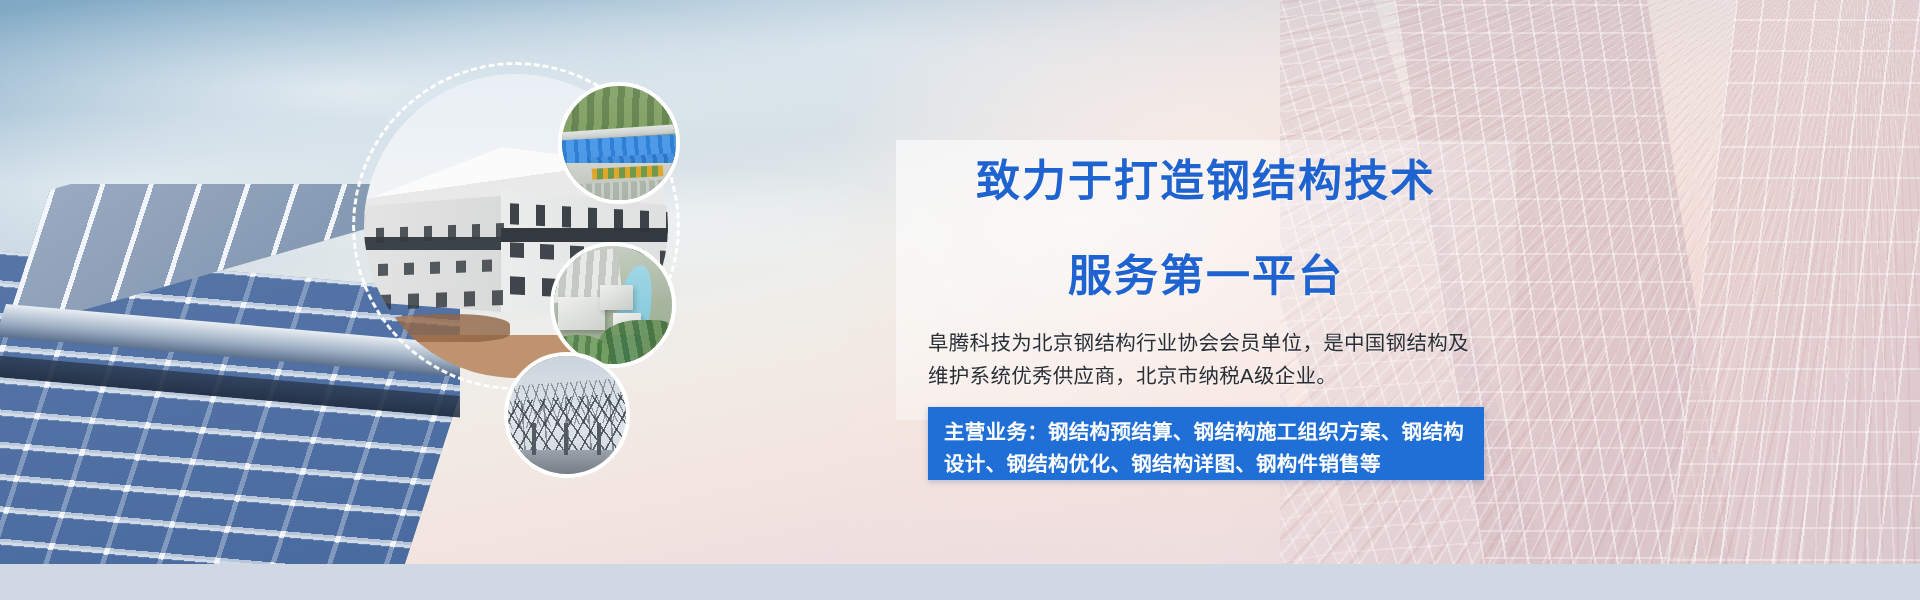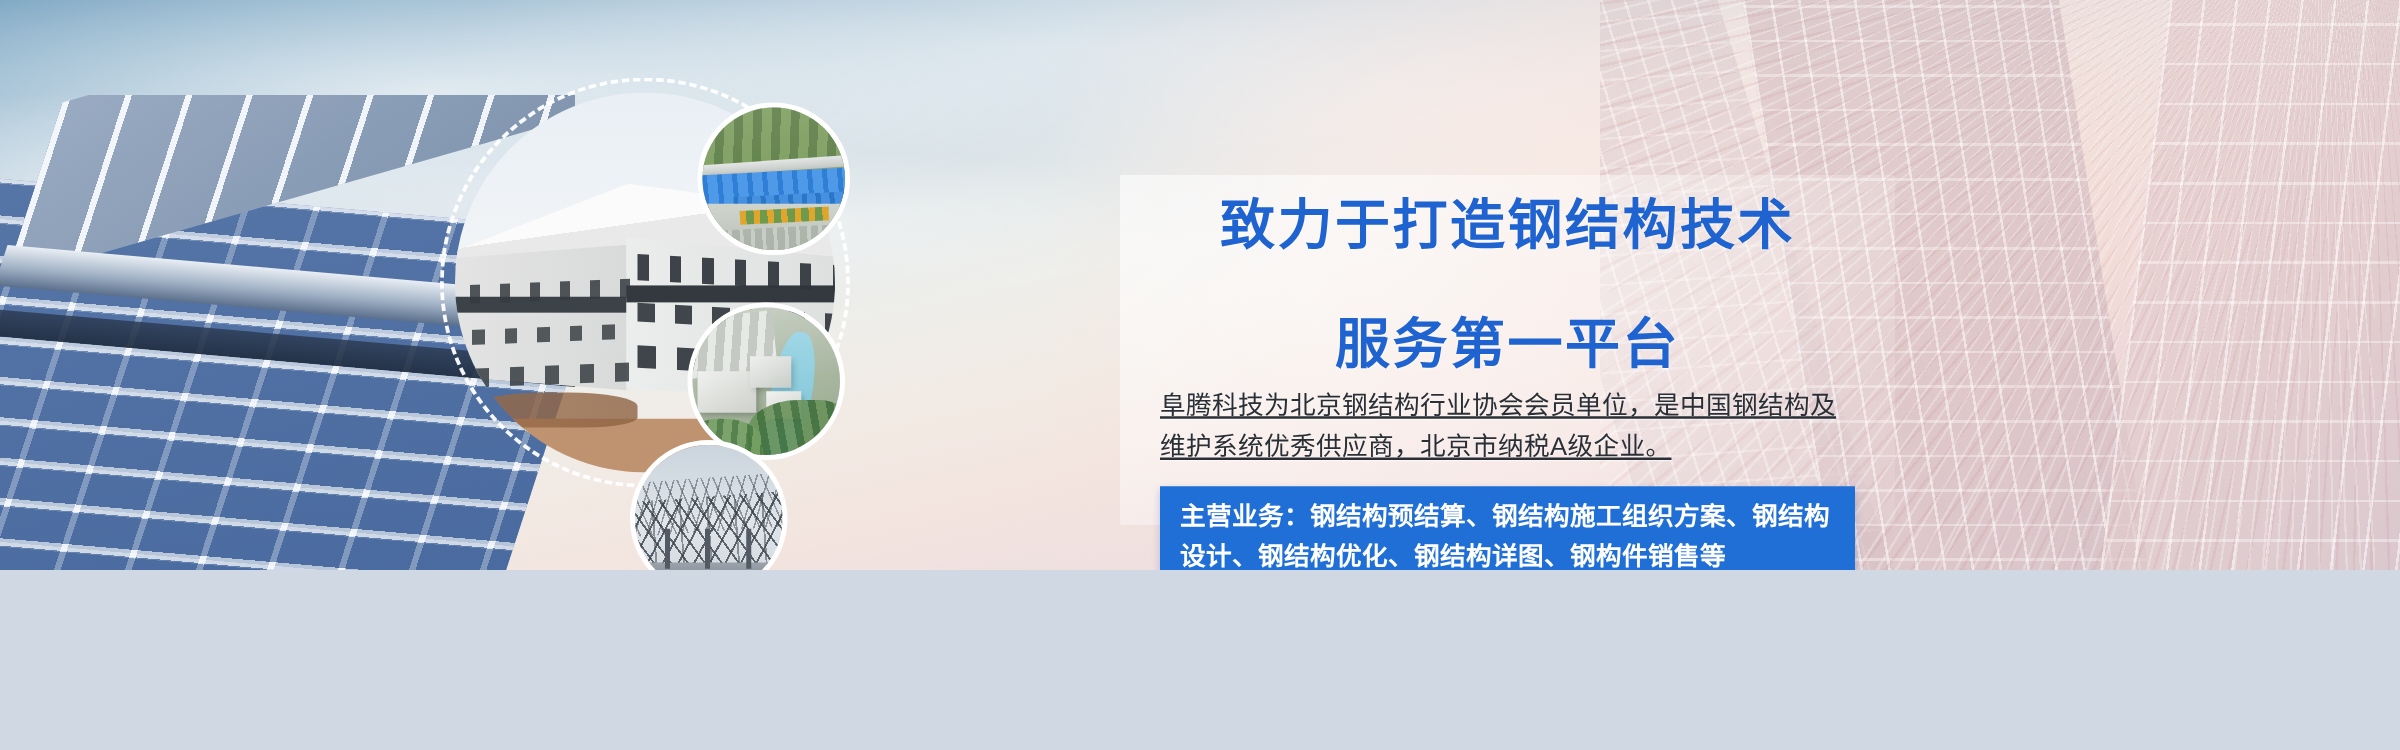--- a/index.html
+++ b/index.html
@@ -1,20 +1,20 @@
 <!DOCTYPE html>
 <html lang="zh-CN"><head>
 <meta charset="utf-8">
 <title>Banner</title>
 <style>
   *{margin:0;padding:0;box-sizing:border-box;}
   html,body{width:1920px;height:600px;overflow:hidden;}
   body{font-family:"Liberation Sans","DejaVu Sans",sans-serif;background:#cfd8e3;}
 
-  .banner{position:relative;width:1920px;height:456px;overflow:hidden;}
+  .banner{position:relative;width:1920px;height:564px;overflow:hidden;}
 
   
   .sky{position:absolute;inset:0;
     background:
       linear-gradient(168deg,
         #7fa8c4 0%, #96b8cf 9%, #b3cada 18%,
         #cddbe4 27%, #e2e8ea 37%, #eeeeea 46%,
         #f2eae4 56%, #f3e4df 66%, #eddfe0 76%,
         #e3dbe2 86%, #d7d6e0 100%);
   }
@@ -225,26 +225,26 @@
 
   .content{position:absolute;left:896px;top:140px;width:620px;height:290px;
     display:flex;flex-direction:column;align-items:center;padding-top:16px;}
 
   .headline{color:#1f63d0;font-weight:700;font-size:44px;line-height:1.15;
     text-align:center;letter-spacing:2px;
     font-family:"DejaVu Serif","Liberation Serif",serif;
     text-shadow:0 1px 2px rgba(255,255,255,.65);}
   .headline .l2{display:block;margin-top:44px;}
 
-  .desc{margin-top:8px;width:556px;color:#2a2f36;font-size:20.5px;
+  .desc{margin-top:26px;width:556px;color:#2a2f36;font-size:20.5px;
     line-height:1.6;text-align:left;letter-spacing:.3px;
-    text-shadow:0 1px 1px rgba(255,255,255,.55);text-decoration:underline;}
+    text-shadow:0 1px 1px rgba(255,255,255,.55);}
 
   .bizbox{margin-top:14px;width:556px;background:#1f6fd6;color:#fff;
-    padding:9px 16px 22px;font-size:20.5px;line-height:1.55;letter-spacing:.3px;
+    padding:9px 16px 1px;font-size:20.5px;line-height:1.55;letter-spacing:.3px;
     font-weight:600;box-shadow:0 2px 6px rgba(20,70,150,.25);}
 
   
   .panel-wash{position:absolute;left:896px;top:140px;width:620px;height:280px;
     background:radial-gradient(ellipse at 30% 30%, rgba(255,255,255,.40), rgba(255,255,255,0) 75%);}
 </style>
 </head>
 <body>
 
 <div class="banner">

